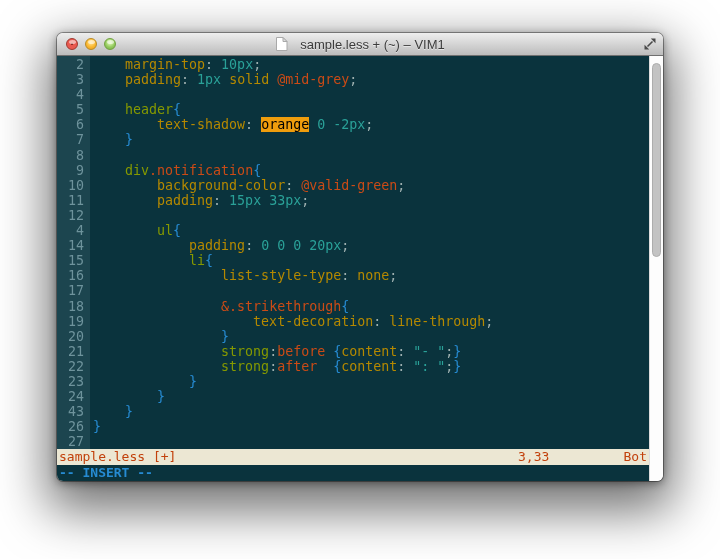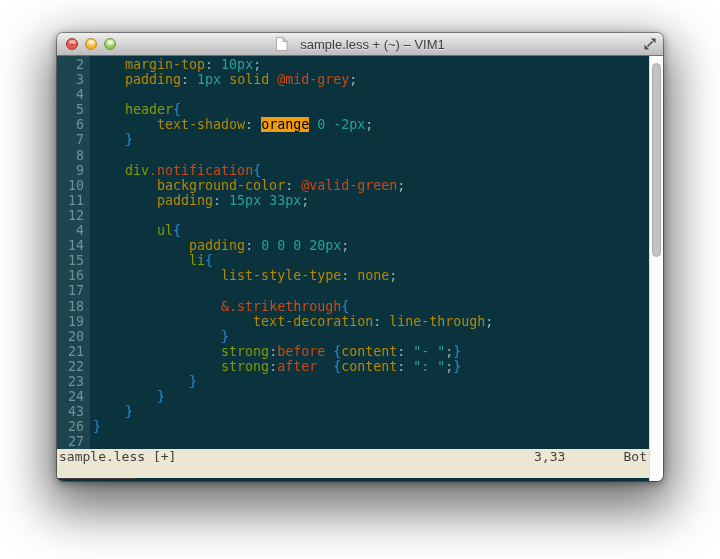--- a/index.html
+++ b/index.html
@@ -45,26 +45,26 @@
   .tok.val{color:#2aa198;}
   .tok.str{color:#2aa198;}
   .tok.var{color:#cb4b16;margin-top:6px;}
   .tok.cls{color:#cb4b16;}
   .tok.sel{color:#859900;}
   .tok.brace{color:#268bd2;}
   .tok.punc{color:#9eb0b0;}
   .tok.hl{background:#ef9d0d;color:#000000;}
   
   .statusbar{
-    height:29px;flex:0 0 16px;background:#ece7d3;color:#404040;
+    height:16px;flex:0 0 16px;background:#ece7d3;color:#c2410c;
     font-family:"DejaVu Sans Mono","Liberation Mono",monospace;font-size:13px;line-height:16px;
-    position:relative;white-space:pre;text-decoration:underline;
+    position:relative;white-space:pre;
   }
   .statusbar .file{position:absolute;left:2px;top:0;}
-  .statusbar .cursor-pos{position:absolute;left:461px;top:0;margin-left:16px;}
+  .statusbar .cursor-pos{position:absolute;left:461px;top:0;}
   .statusbar .scroll-pos{position:absolute;right:2px;top:0;}
   
   .cmdline{
     height:17px;flex:0 0 17px;background:#0a333d;
     font-family:"DejaVu Sans Mono","Liberation Mono",monospace;font-size:13px;line-height:16px;
   }
   .cmdline .mode{color:#268bd2;font-weight:bold;padding-left:2px;}
   
   .scrollbar{width:14px;flex:0 0 14px;background:#fdfdfd;border-left:1px solid #dcdcdc;box-sizing:border-box;position:relative;}
   .thumb{position:absolute;left:2px;top:7px;width:9px;height:194px;border-radius:5px;background:#c3c3c3;border:1px solid #adadad;box-sizing:border-box;}

